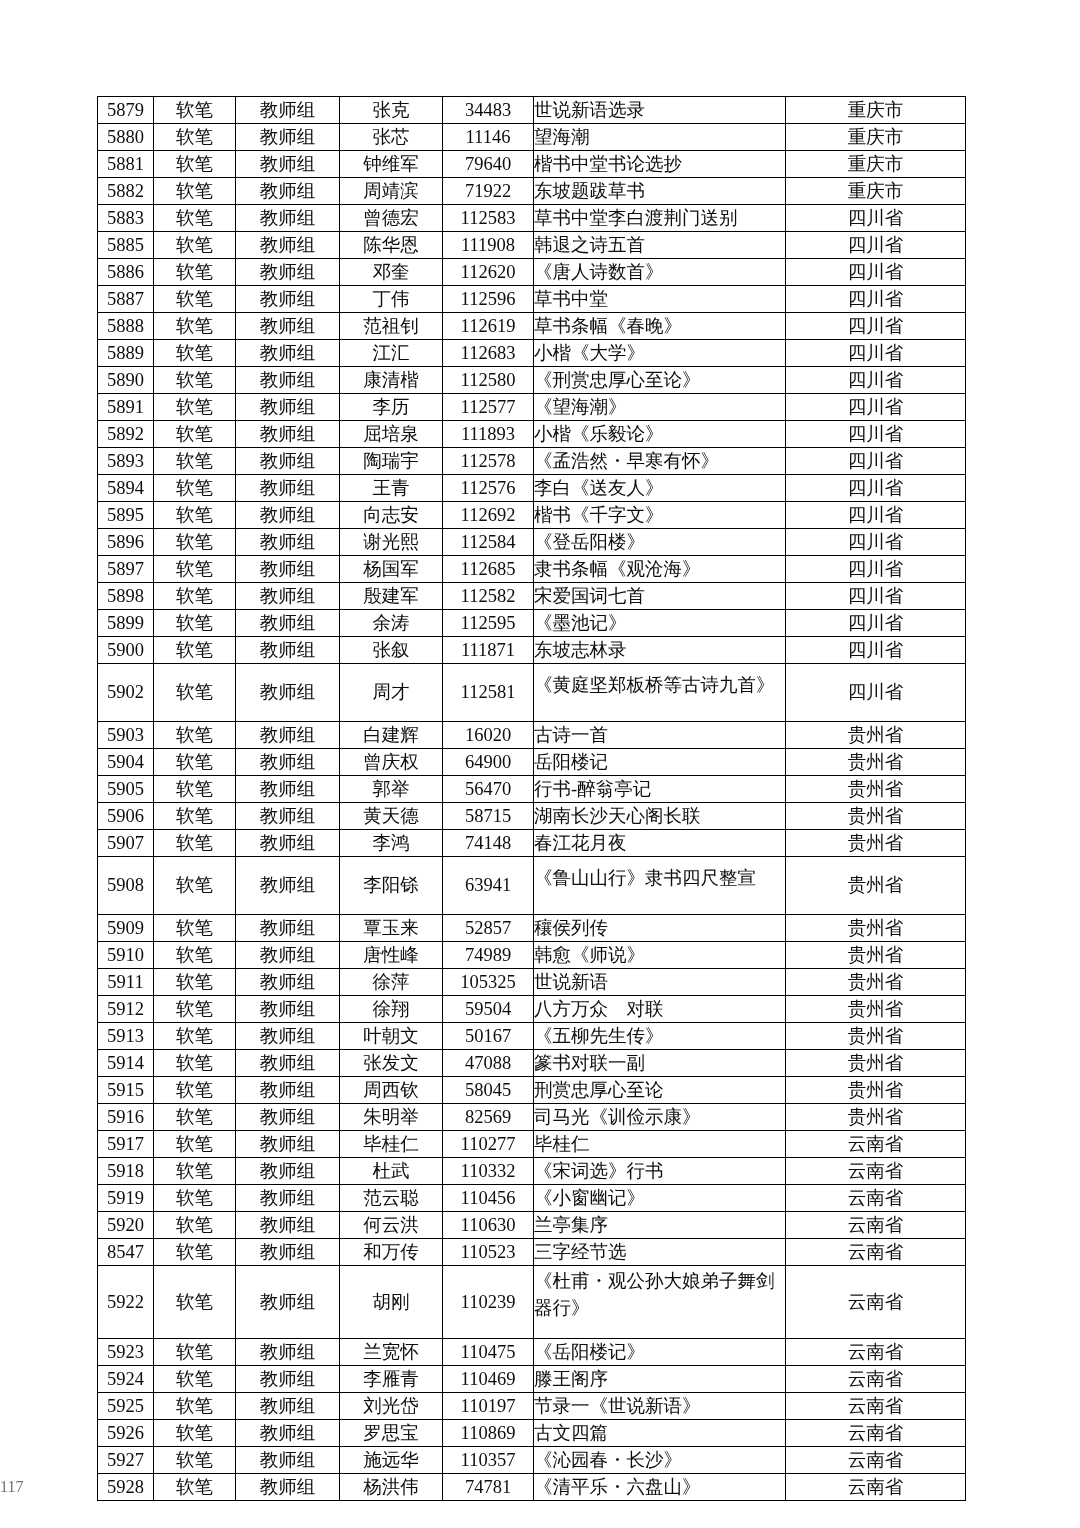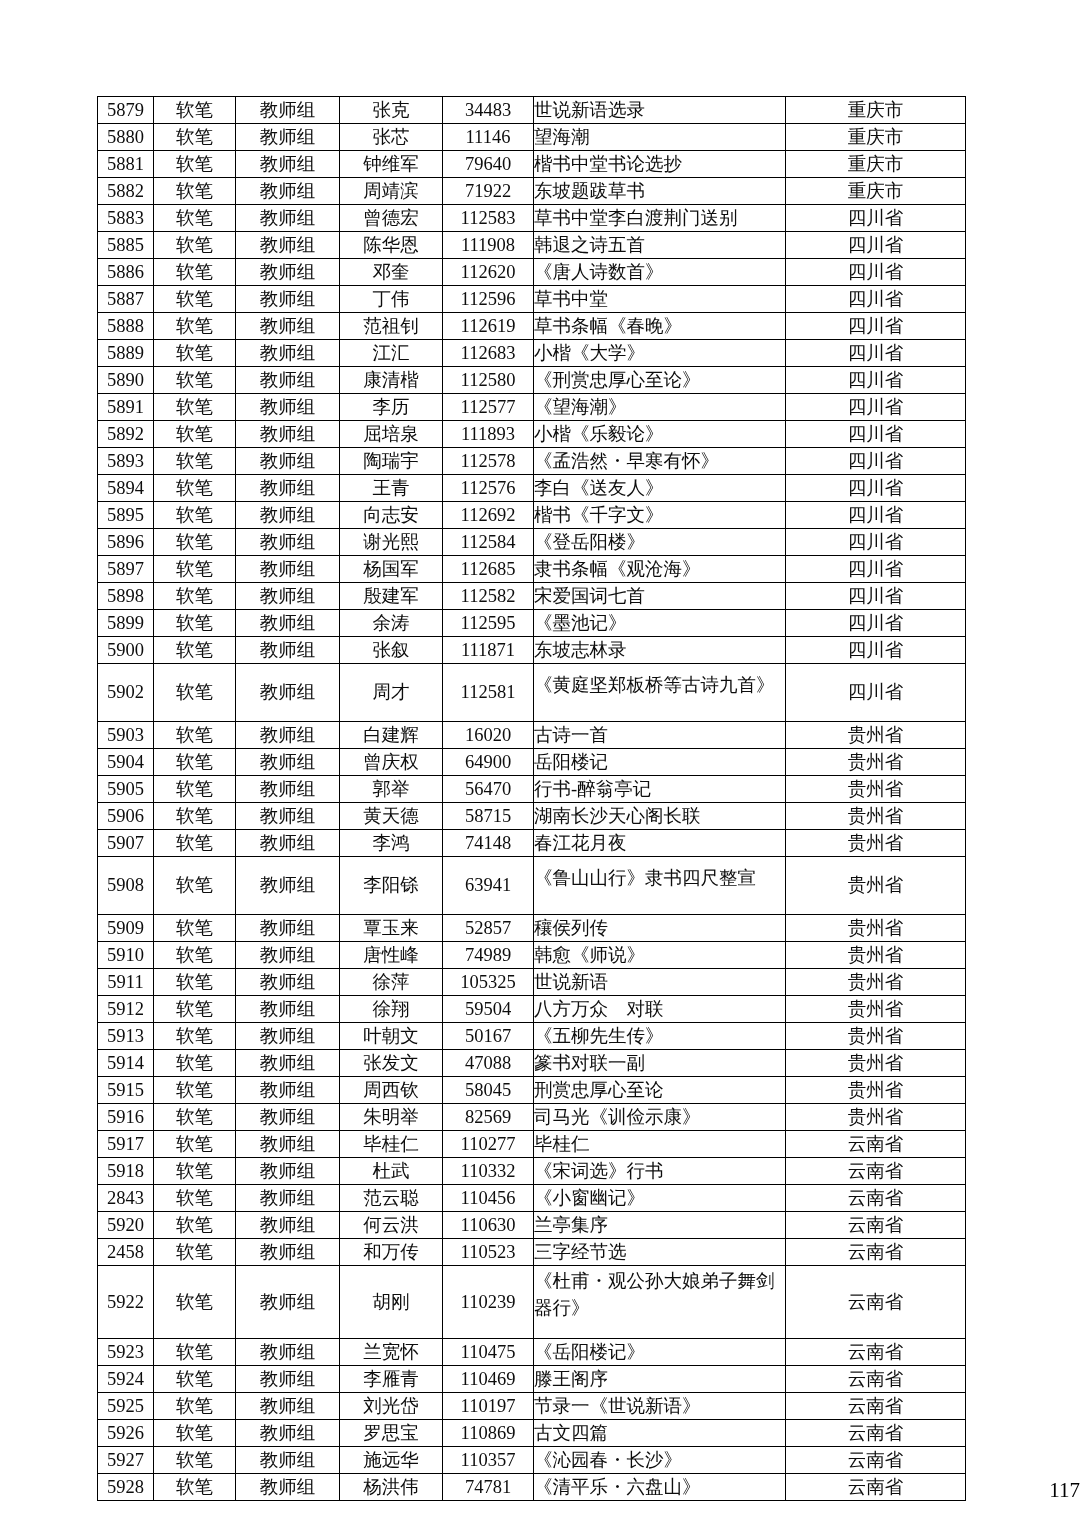--- a/index.html
+++ b/index.html
@@ -79,24 +79,24 @@
     line-height: 1.45;
     padding-top: 2px;
     padding-bottom: 16px;
   }
 
   #page-number {
     position: absolute;
     left: 0;
     top: 1478px;
     width: 1080px;
-    text-align: right;
-    font-size: 21px;
+    text-align: left;
+    font-size: 16px;
     font-family: "Liberation Serif", "DejaVu Serif", serif;
-    color: #000000;
+    color: #737373;
   }
 </style>
 </head>
 <body>
 
 <div id="page">
 
   <div id="table-wrap">
     <table class="roster">
       <colgroup>
@@ -445,39 +445,39 @@
           <tr>
             <td class="seq">5918</td>
             <td class="cat">软笔</td>
             <td class="group">教师组</td>
             <td class="name">杜武</td>
             <td class="code">110332</td>
             <td class="work">《宋词选》行书</td>
             <td class="region">云南省</td>
           </tr>
           <tr>
-            <td class="seq">2843</td>
+            <td class="seq">5919</td>
             <td class="cat">软笔</td>
             <td class="group">教师组</td>
             <td class="name">范云聪</td>
             <td class="code">110456</td>
             <td class="work">《小窗幽记》</td>
             <td class="region">云南省</td>
           </tr>
           <tr>
             <td class="seq">5920</td>
             <td class="cat">软笔</td>
             <td class="group">教师组</td>
             <td class="name">何云洪</td>
             <td class="code">110630</td>
             <td class="work">兰亭集序</td>
             <td class="region">云南省</td>
           </tr>
           <tr>
-            <td class="seq">2458</td>
+            <td class="seq">8547</td>
             <td class="cat">软笔</td>
             <td class="group">教师组</td>
             <td class="name">和万传</td>
             <td class="code">110523</td>
             <td class="work">三字经节选</td>
             <td class="region">云南省</td>
           </tr>
           <tr class="tall">
             <td class="seq">5922</td>
             <td class="cat">软笔</td>

